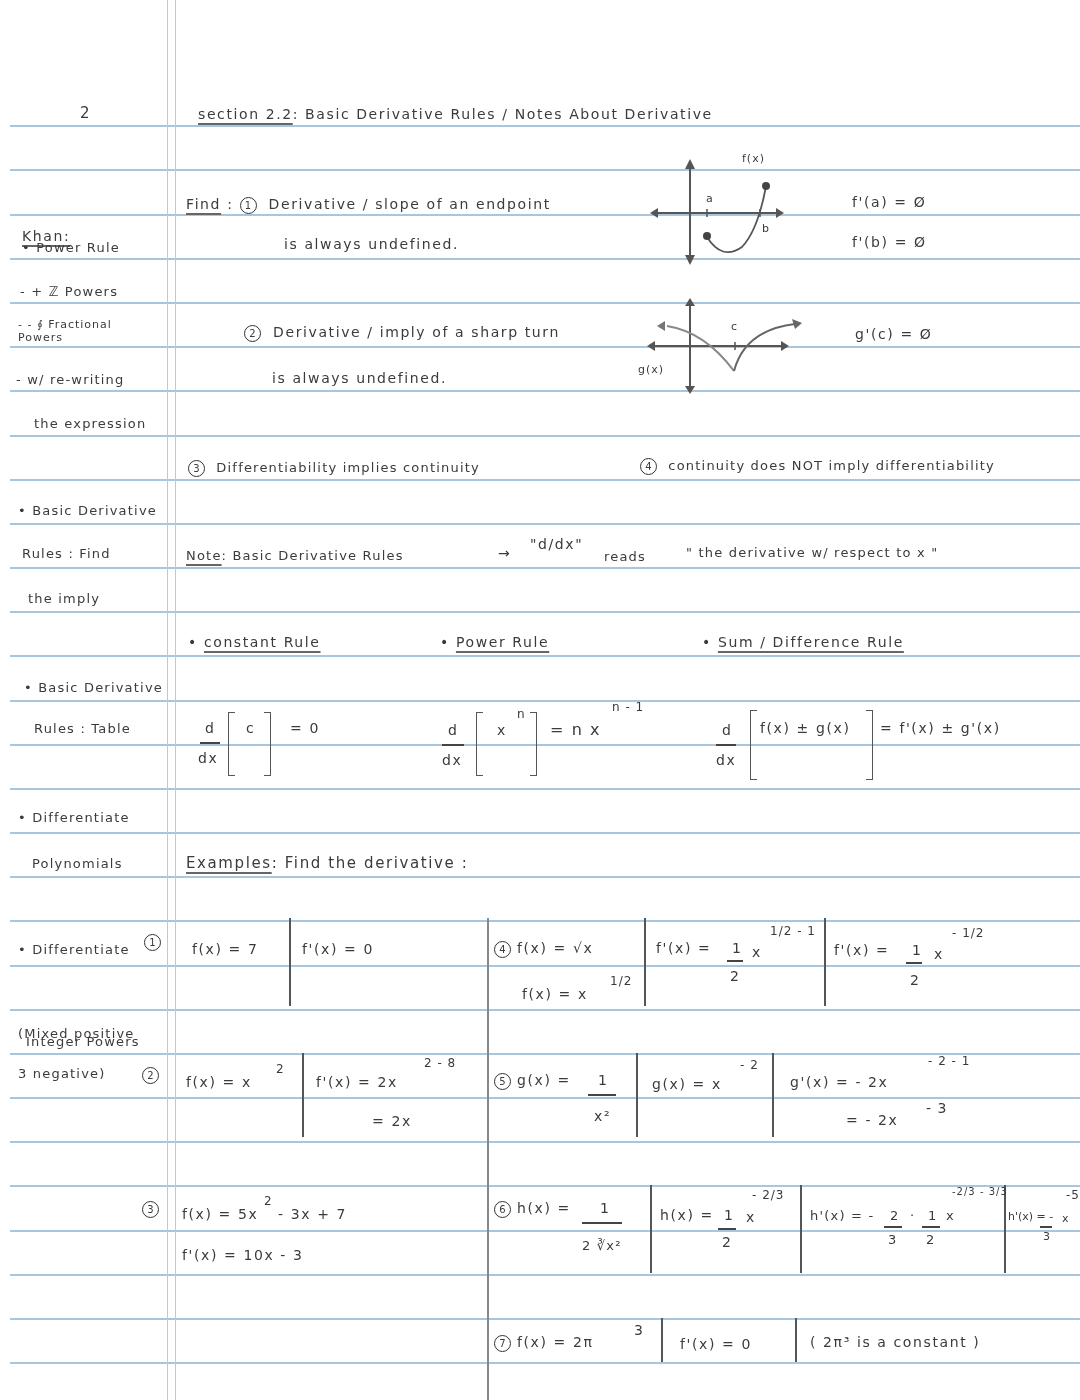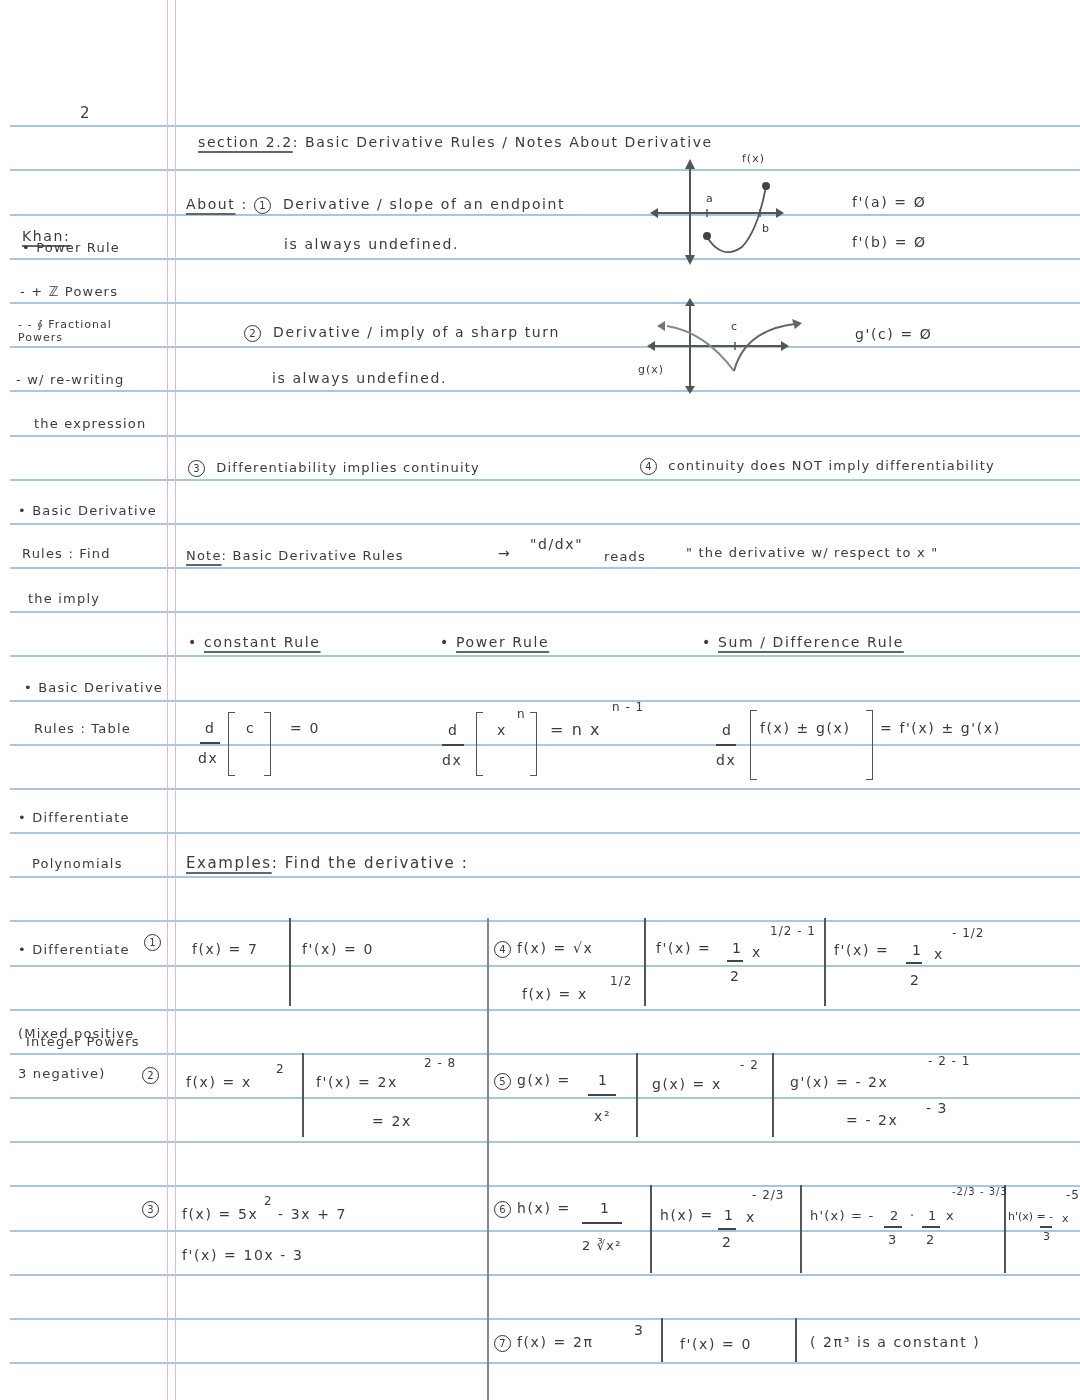--- a/index.html
+++ b/index.html
@@ -54,21 +54,21 @@
 <div class="rule" style="top:1185px"></div>
 <div class="rule" style="top:1230px"></div>
 <div class="rule" style="top:1274px"></div>
 <div class="rule" style="top:1318px"></div>
 <div class="rule" style="top:1362px"></div>
 
 <div class="margin-line" style="left:167px"></div>
 <div class="margin-line" style="left:175px"></div>
 
 <div class="pageno">2</div>
-<div class="t" style="left:198px; top:106px;margin-top:28px;">
+<div class="t" style="left:198px; top:106px;">
   <span class="u">section 2.2</span><span>: Basic Derivative Rules / Notes About Derivative</span>
 </div>
 
 <div class="t u" style="left:22px; top:196px;margin-top:32px;">Khan:</div>
 <div class="t sm" style="left:22px; top:240px;">• Power Rule</div>
 <div class="t sm" style="left:20px; top:284px;">- + ℤ Powers</div>
 <div class="t xs" style="left:18px; top:318px; white-space:normal; width:140px;">- - ∮ Fractional Powers</div>
 <div class="t sm" style="left:16px; top:372px;">- w/ re-writing</div>
 <div class="t sm" style="left:34px; top:416px;">the expression</div>
 <div class="t sm" style="left:18px; top:503px;">• Basic Derivative</div>
@@ -77,21 +77,21 @@
 <div class="t sm" style="left:24px; top:680px;">• Basic Derivative</div>
 <div class="t sm" style="left:34px; top:721px;">Rules : Table</div>
 <div class="t sm" style="left:18px; top:810px;">• Differentiate</div>
 <div class="t sm" style="left:32px; top:856px;">Polynomials</div>
 <div class="t sm" style="left:18px; top:942px;">• Differentiate</div>
 <div class="t sm" style="left:26px; top:986px;margin-top:48px;">Integer Powers</div>
 <div class="t sm" style="left:18px; top:1026px;">(Mixed positive</div>
 <div class="t sm" style="left:18px; top:1066px;">3 negative)</div>
 
 <div class="t" style="left:186px; top:196px;">
-  <span class="u">About</span> :
+  <span class="u">Find</span> :
   <span class="circ">1</span>
   <span>Derivative / slope of an endpoint</span>
 </div>
 <div class="t" style="left:284px; top:236px;">is always undefined.</div>
 
 <svg style="left:650px; top:155px;" width="140" height="110">
   <line x1="40" y1="10" x2="40" y2="104" stroke="#555" stroke-width="2"></line>
   <polygon points="35,14 45,14 40,4" fill="#555"></polygon>
   <polygon points="35,100 45,100 40,110" fill="#555"></polygon>
   <line x1="4" y1="58" x2="130" y2="58" stroke="#555" stroke-width="2"></line>

